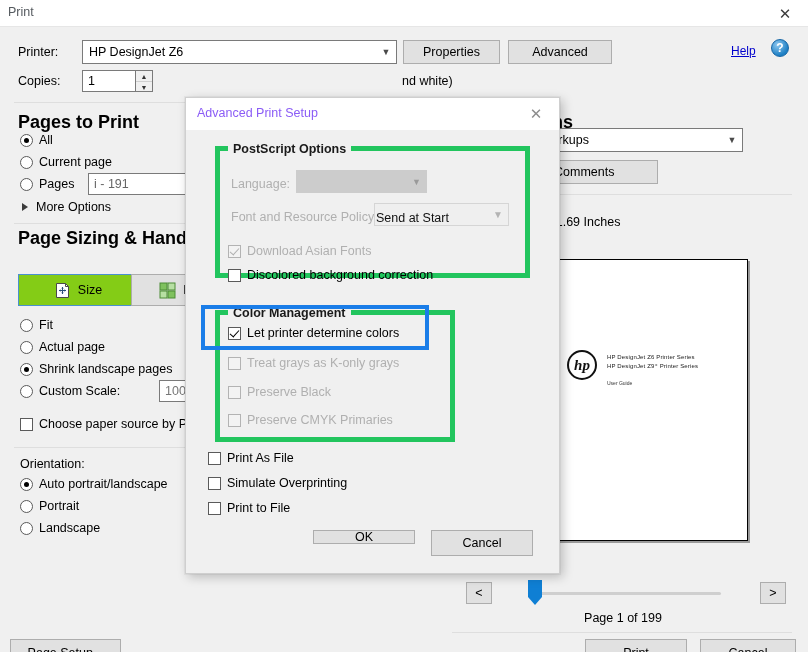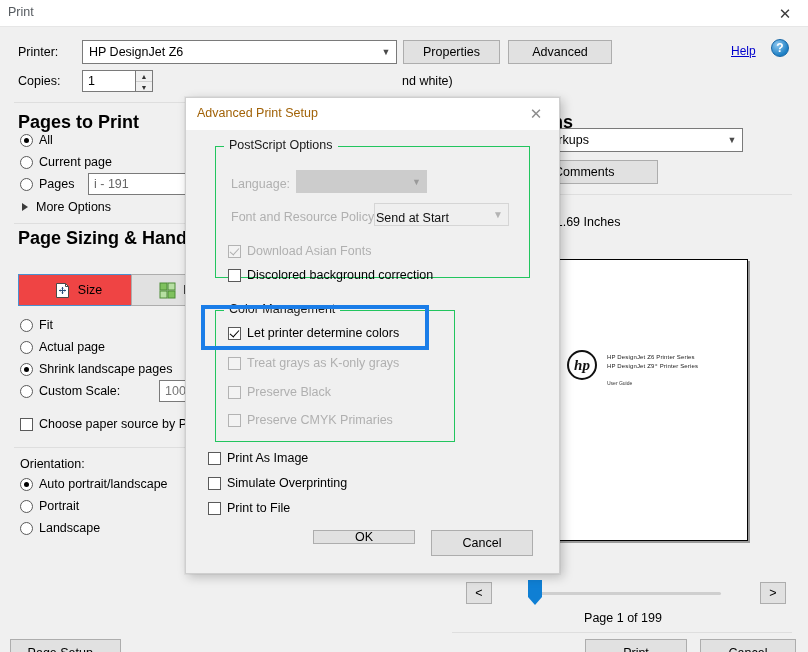--- a/index.html
+++ b/index.html
@@ -104,21 +104,21 @@
   #pages-input{position:absolute;left:88px;top:146px;width:105px;height:22px;color:#666;}
   #more-options{position:absolute;left:22px;top:173px;display:flex;align-items:center;gap:8px;}
   #more-options .tri{width:0;height:0;border-left:6px solid #3c3c3c;border-top:4px solid transparent;border-bottom:4px solid transparent;}
 
   .sep2{left:14px;top:196px;width:430px;}
   #page-sizing-title{position:absolute;left:18px;top:201px;}
   .tab{
     position:absolute;height:32px;box-sizing:border-box;display:flex;align-items:center;
     justify-content:center;gap:7px;font-size:12.5px;
   }
-  #tab-size{left:18px;top:247px;width:120px;background:#ef4444;border:1px solid #4a90cf;}
+  #tab-size{left:18px;top:247px;width:120px;background:#84cc16;border:1px solid #4a90cf;}
   #tab-poster{left:131px;top:247px;width:102px;background:#e1e1e1;border:1px solid #adadad;}
   .tab-ico{width:17px;height:17px;flex:0 0 auto;}
 
   #radio-fit{position:absolute;left:20px;top:291px;}
   #radio-actual{position:absolute;left:20px;top:313px;}
   #radio-shrink{position:absolute;left:20px;top:335px;}
   #radio-custom{position:absolute;left:20px;top:357px;}
   #custom-scale-box{position:absolute;left:159px;top:353px;width:52px;height:22px;color:#777;}
   #cb-paper-source{position:absolute;left:20px;top:390px;}
 
@@ -166,26 +166,26 @@
   #print-btn{position:absolute;left:585px;top:612px;width:102px;height:27px;}
   #cancel-btn{position:absolute;left:700px;top:612px;width:96px;height:27px;}
 
   
   #adv-dialog{
     position:absolute;left:185px;top:70px;width:373px;height:475px;
     background:#f0f0f0;border:1px solid #cfcfcf;
     box-shadow:0 0 0 1px rgba(0,0,0,.04), 3px 3px 10px rgba(0,0,0,.22);
   }
   #adv-titlebar{position:absolute;left:0;top:0;width:100%;height:32px;background:#ffffff;}
-  #adv-title{position:absolute;left:11px;top:8px;font-size:12.5px;color:#a16207;}
+  #adv-title{position:absolute;left:11px;top:8px;font-size:12.5px;color:#8b5cf6;}
   #adv-close{position:absolute;right:8px;top:5px;width:30px;height:22px;
     display:flex;align-items:center;justify-content:center;color:#8d8d8d;font-size:15px;}
 
   .group{
-    position:absolute;border:1px solid #22c55e;box-sizing:border-box;background:transparent;
+    position:absolute;border:5px solid #22c55e;box-sizing:border-box;background:transparent;font-weight:bold;
   }
   .group-label{
     position:absolute;background:#f0f0f0;padding:0 5px;font-size:12.5px;color:#1a1a1a;
     top:-9px;left:8px;
   }
   #grp-postscript{left:29px;top:48px;width:315px;height:132px;}
   #ps-language-label{position:absolute;left:45px;top:79px;color:#b0b0b0;}
   #ps-language-combo{position:absolute;left:110px;top:72px;width:131px;height:23px;
     background:#cccccc;border:1px solid #cccccc;box-sizing:border-box;position:absolute;}
   #ps-language-combo .arr{position:absolute;right:5px;top:6px;font-size:9px;color:#9a9a9a;}
@@ -408,21 +408,21 @@
         <span class="lbl dis-text">Preserve Black</span>
       </div>
       <div class="row" id="cb-preservecmyk">
         <span class="cb dis"></span>
         <span class="lbl dis-text">Preserve CMYK Primaries</span>
       </div>
       <div id="color-highlight"></div>
 
       <div class="row" id="cb-printasimage">
         <span class="cb"></span>
-        <span class="lbl">Print As Image</span>
+        <span class="lbl">Print As File</span>
       </div>
       <div class="row" id="cb-simulate">
         <span class="cb"></span>
         <span class="lbl">Simulate Overprinting</span>
       </div>
       <div class="row" id="cb-printtofile">
         <span class="cb"></span>
         <span class="lbl">Print to File</span>
       </div>
 

